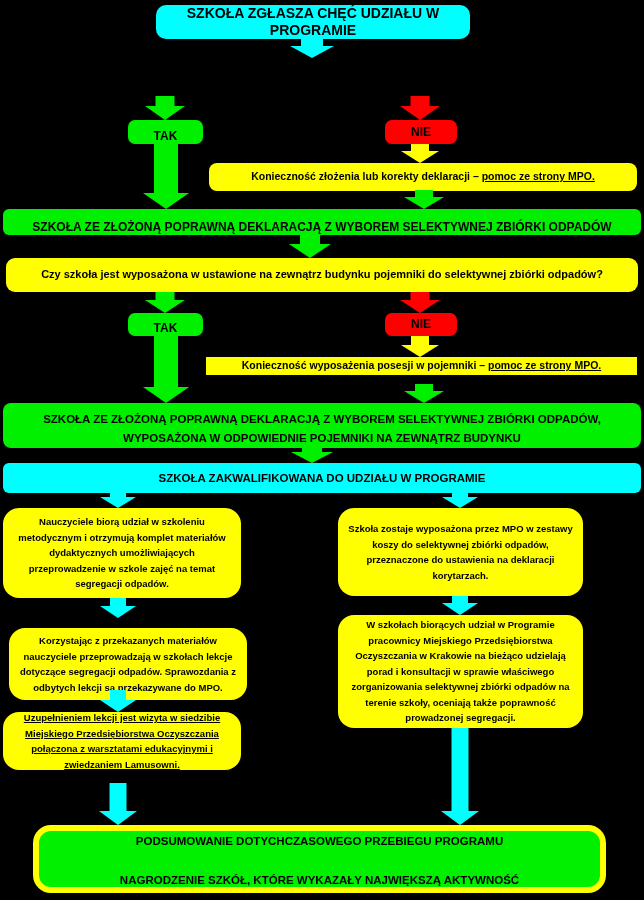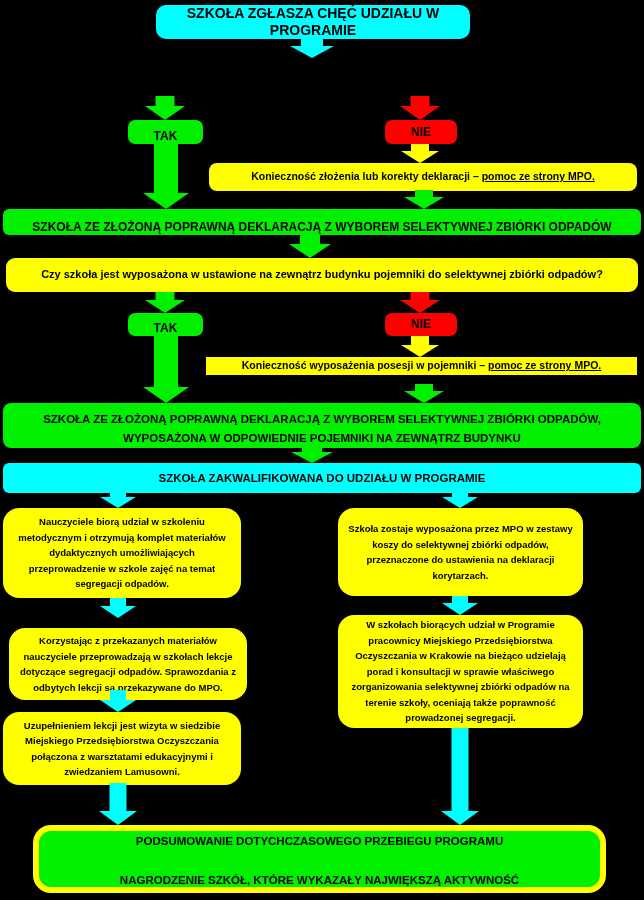--- a/index.html
+++ b/index.html
@@ -106,21 +106,21 @@
   <div class="box bg-yellow step" style="left:3px;top:508px;width:238px;height:90px;">
     <span>Nauczyciele biorą udział w szkoleniu metodycznym i otrzymują komplet materiałów dydaktycznych umożliwiających przeprowadzenie w szkole zajęć na temat segregacji odpadów.</span>
   </div>
   <div class="arr a-cyan" style="left:100px;top:598px;width:36px;height:20px;--sw:16px;--hh:12px;"></div>
 
   <div class="box bg-yellow step" style="left:9px;top:618px;width:238px;height:72px;margin-top:10px;">
     <span>Korzystając z przekazanych materiałów nauczyciele przeprowadzają w szkołach lekcje dotyczące segregacji odpadów. Sprawozdania z odbytych lekcji są przekazywane do MPO.</span>
   </div>
   <div class="arr a-cyan" style="left:100px;top:690px;width:36px;height:22px;--sw:16px;--hh:12px;"></div>
 
-  <div class="box bg-yellow step" style="left:3px;top:712px;width:238px;height:73px;">
+  <div class="box bg-yellow step" style="left:3px;top:712px;width:238px;height:58px;text-decoration:underline;">
     <span>Uzupełnieniem lekcji jest wizyta w siedzibie Miejskiego Przedsiębiorstwa Oczyszczania połączona z warsztatami edukacyjnymi i zwiedzaniem Lamusowni.</span>
   </div>
   <div class="arr a-cyan" style="left:99px;top:783px;width:38px;height:42px;--sw:17px;--hh:14px;"></div>
 
   <div class="box bg-yellow step" style="left:338px;top:508px;width:245px;height:88px;">
     <span>Szkoła zostaje wyposażona przez MPO w zestawy koszy do selektywnej zbiórki odpadów, przeznaczone do ustawienia na deklaracji korytarzach.</span>
   </div>
   <div class="arr a-cyan" style="left:442px;top:596px;width:36px;height:19px;--sw:16px;--hh:12px;"></div>
 
   <div class="box bg-yellow step" style="left:338px;top:615px;width:245px;height:113px;">

